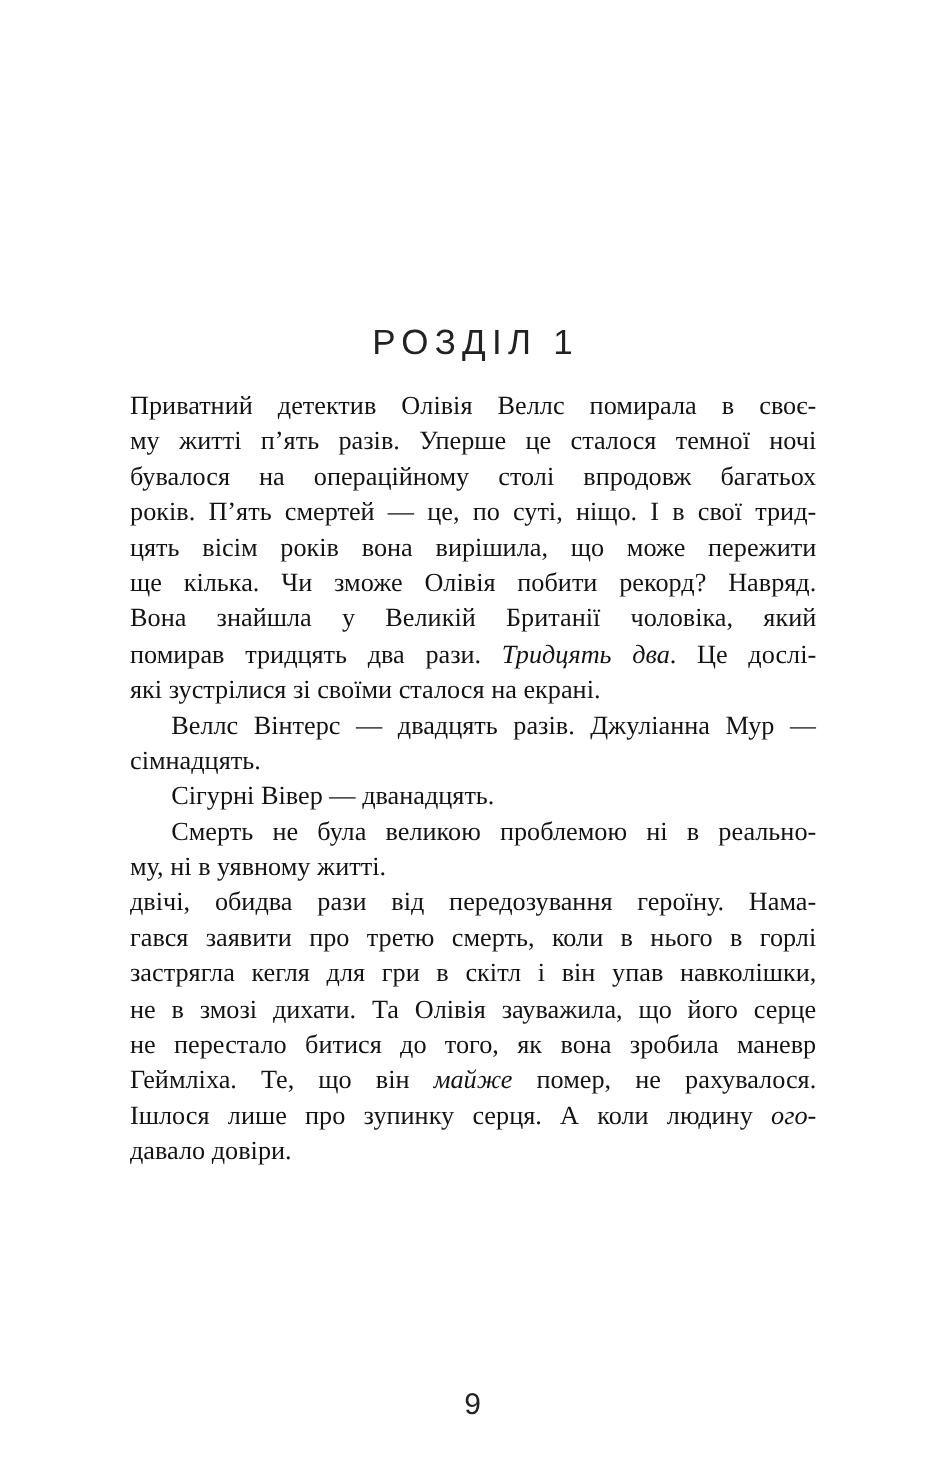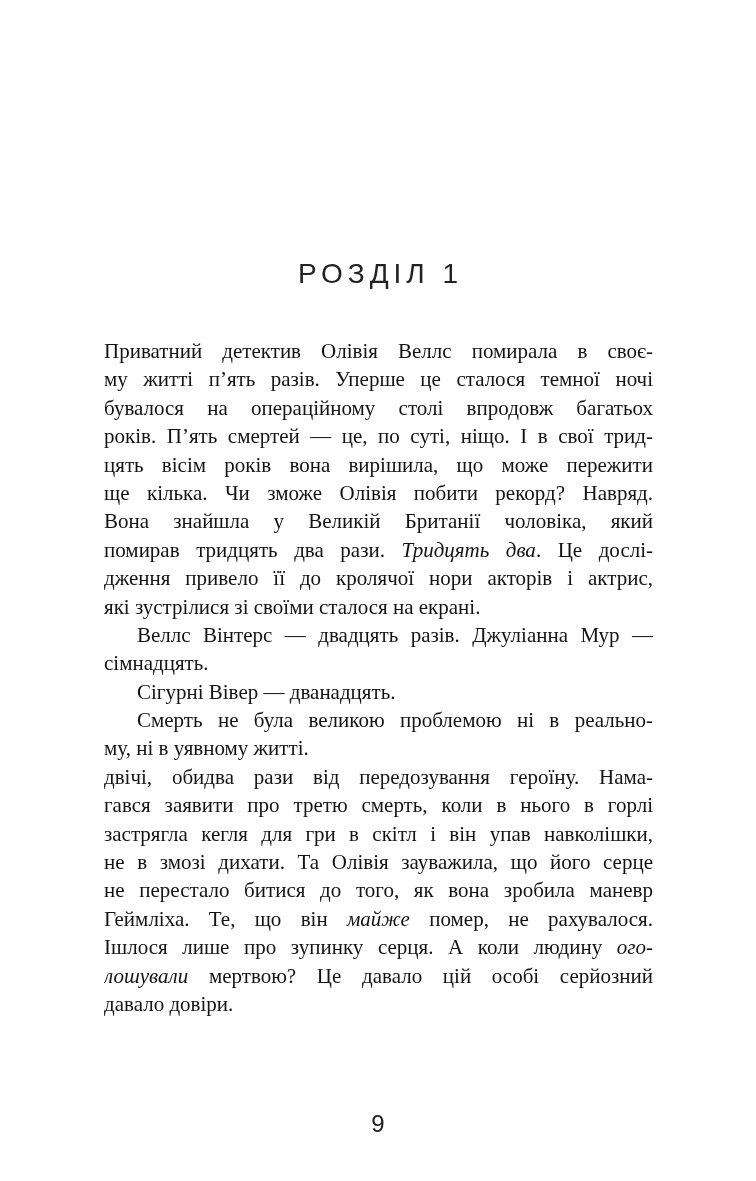--- a/index.html
+++ b/index.html
@@ -25,21 +25,21 @@
     text-align: center;
     font-family: "Liberation Sans", sans-serif;
     font-weight: 300;
     font-size: 28px;
     letter-spacing: 5px;
     text-indent: 5px; 
     color: #222222;
   }
   .body-text {
     position: absolute;
-    top: 337px;
+    top: 310px;
     left: 104px;
     width: 549px;
   }
   .para { margin: 0; padding: 0; }
   .line {
     font-size: 21px;
     line-height: 28.4px;
     height: 28.4px;
     text-align: justify;
     text-align-last: justify;
@@ -74,21 +74,20 @@
   <div class="body-text">
       <div class="para">
         <div class="line"><span>Приватний детектив Олівія Веллс помирала в своє-</span></div>
         <div class="line"><span>му житті п’ять разів. Уперше це сталося темної ночі</span></div>
         <div class="line"><span>бувалося на операційному столі впродовж багатьох</span></div>
         <div class="line"><span>років. П’ять смертей — це, по суті, ніщо. І в свої трид-</span></div>
         <div class="line"><span>цять вісім років вона вирішила, що може пережити</span></div>
         <div class="line"><span>ще кілька. Чи зможе Олівія побити рекорд? Навряд.</span></div>
         <div class="line"><span>Вона знайшла у Великій Британії чоловіка, який</span></div>
         <div class="line"><span>помирав тридцять два рази. </span><span class="i">Тридцять два</span><span>. Це дослі-</span></div>
-        <div class="line"><span>дження привело її до кролячої нори акторів і актрис,</span></div>
         <div class="line pl"><span>які зустрілися зі своїми сталося на екрані.</span></div>
       </div>
       <div class="para">
         <div class="line ind"><span>Веллс Вінтерс — двадцять разів. Джуліанна Мур —</span></div>
         <div class="line pl"><span>сімнадцять.</span></div>
       </div>
       <div class="para">
         <div class="line pl ind"><span>Сігурні Вівер — дванадцять.</span></div>
       </div>
       <div class="para">
@@ -96,19 +95,18 @@
         <div class="line pl"><span>му, ні в уявному житті.</span></div>
       </div>
       <div class="para">
         <div class="line"><span>двічі, обидва рази від передозування героїну. Нама-</span></div>
         <div class="line"><span>гався заявити про третю смерть, коли в нього в горлі</span></div>
         <div class="line"><span>застрягла кегля для гри в скітл і він упав навколішки,</span></div>
         <div class="line"><span>не в змозі дихати. Та Олівія зауважила, що його серце</span></div>
         <div class="line"><span>не перестало битися до того, як вона зробила маневр</span></div>
         <div class="line"><span>Геймліха. Те, що він </span><span class="i">майже</span><span> помер, не рахувалося.</span></div>
         <div class="line"><span>Ішлося лише про зупинку серця. А коли людину </span><span class="i">ого-</span></div>
-        <div class="line"><span class="i">лошували</span><span> мертвою? Це давало цій особі серйозний</span></div>
         <div class="line pl"><span>давало довіри.</span></div>
       </div>
     </div>
 
   <div class="page-number">9</div>
 </div>
 
 </body></html>

